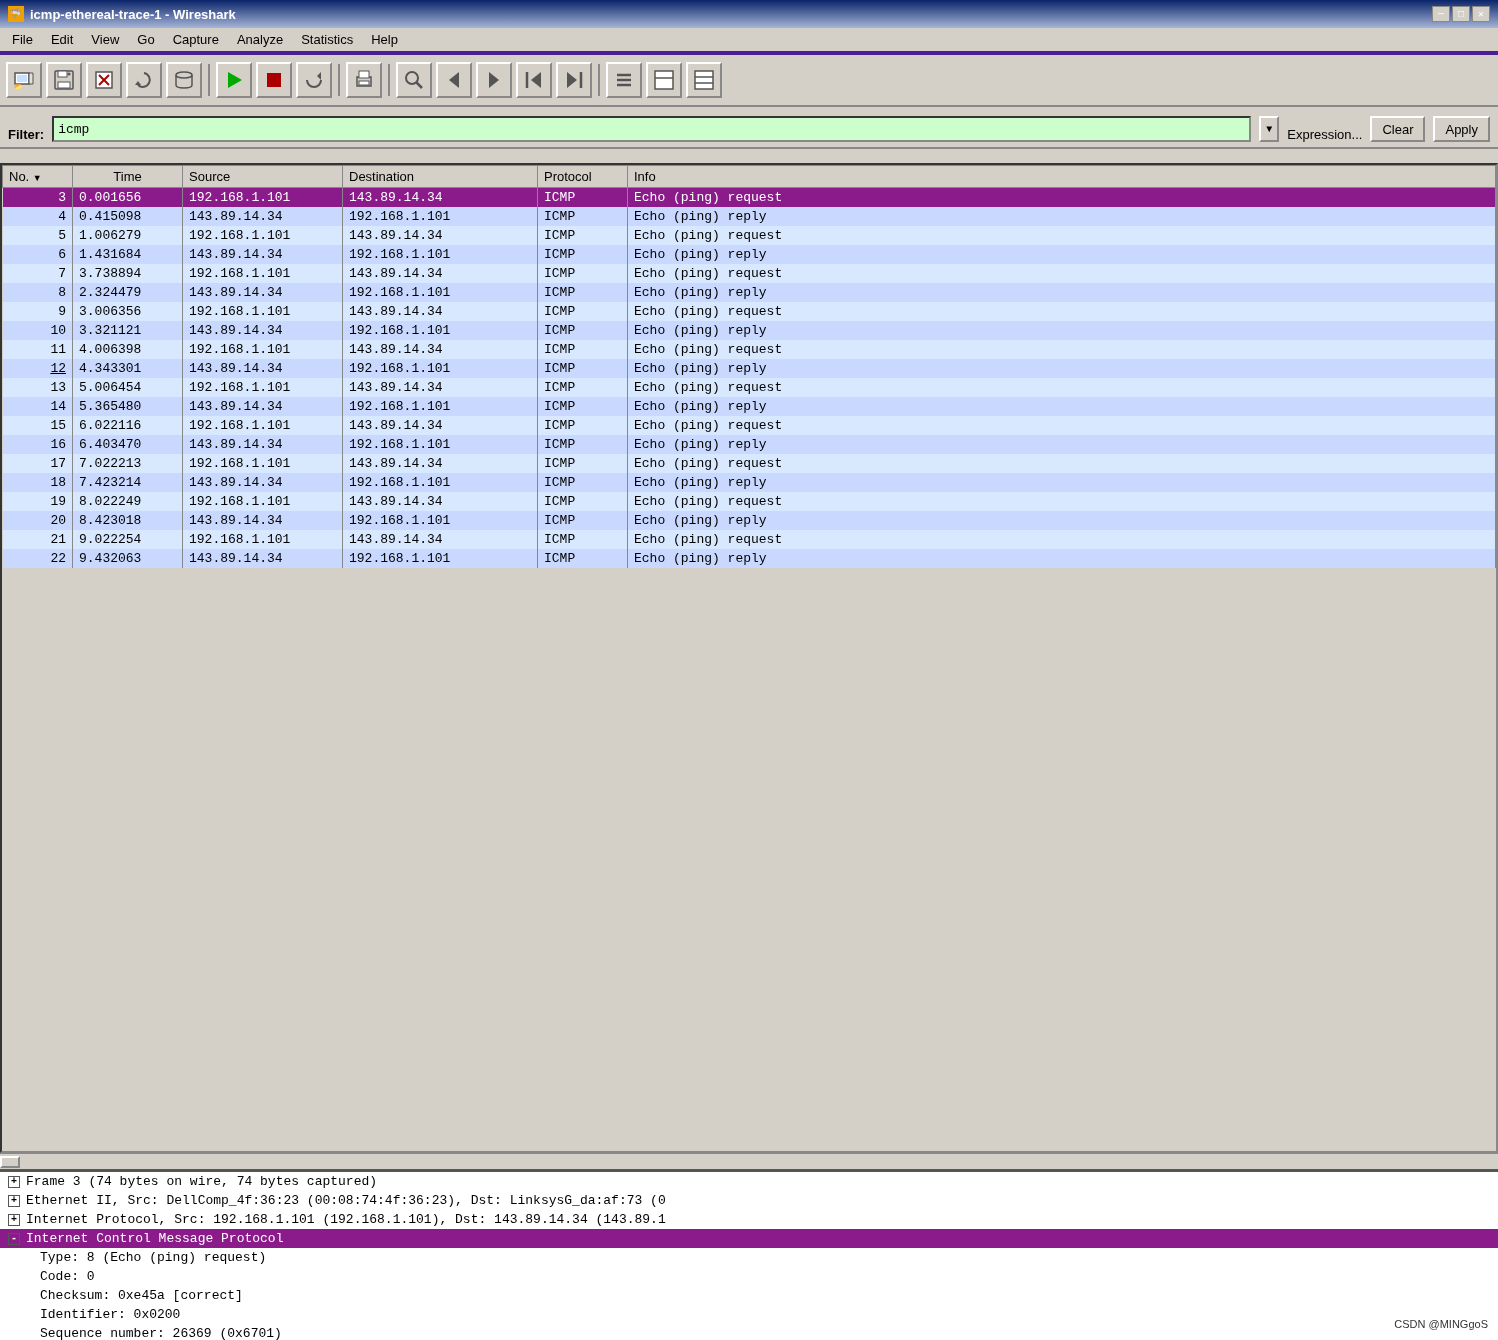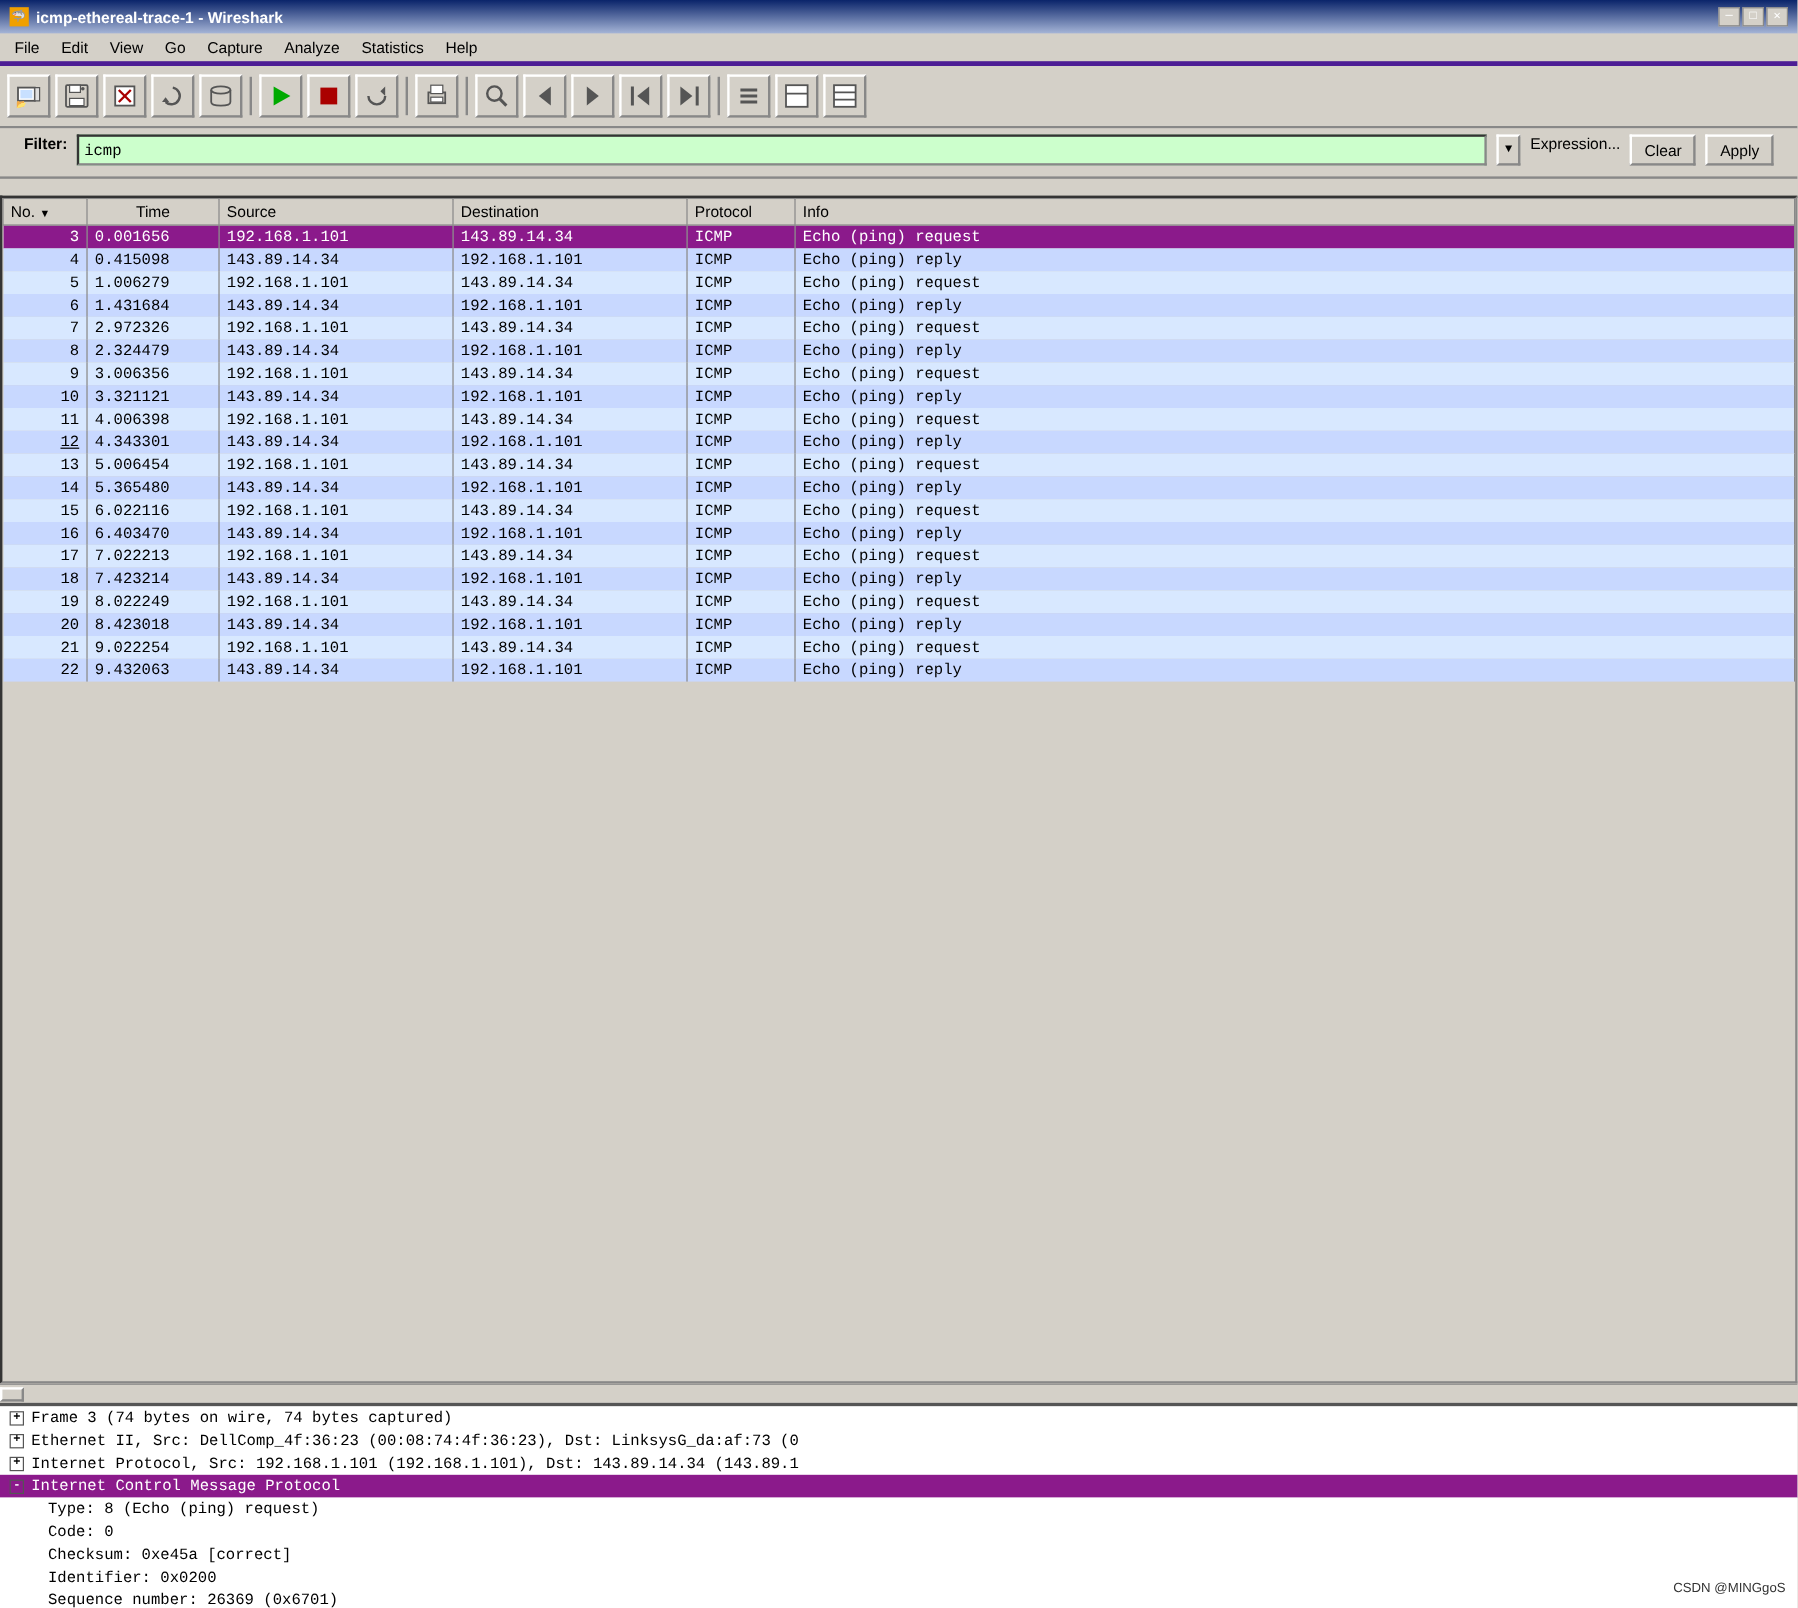--- a/index.html
+++ b/index.html
@@ -93,23 +93,23 @@
     .toolbar-separator {
       width: 2px;
       height: 32px;
       background: #888;
       margin: 0 2px;
     }
 
     
     .filter-bar {
       background: #d4d0c8;
-      padding: 5px 20px;
-      display: flex;
-      align-items: flex-start;
+      padding: 5px 8px;
+      display: flex;
+      align-items: flex-end;
       gap: 8px;
       border-bottom: 2px solid #888;
       height: 42px;
     }
     .filter-label {
       font-family: Arial, sans-serif;
       font-size: 13px;
       font-weight: bold;
     }
     .filter-input {
@@ -404,21 +404,21 @@
 </div>
 
 <div class="main-container">
 
   <div class="packet-list-container" style="flex: 1; overflow: hidden; border: 2px inset #888; margin: 0;">
     <table class="packet-list" style="width:100%;">
       <thead>
         <tr>
           <th style="width:70px;">No. <span class="sort-arrow">▼</span></th>
           <th style="width:110px;text-align:center;">Time</th>
-          <th style="width:195px;">Source</th>
+          <th style="width:160px;">Source</th>
           <th style="width:195px;">Destination</th>
           <th style="width:90px;">Protocol</th>
           <th>Info</th>
         </tr>
       </thead>
       <tbody id="packet-list-body">
       <tr class="row-selected">
             <td style="text-align: right;">3</td>
             <td>0.001656</td>
             <td>192.168.1.101</td>
@@ -445,21 +445,21 @@
           <tr class="row-alt1">
             <td style="text-align: right;">6</td>
             <td>1.431684</td>
             <td>143.89.14.34</td>
             <td>192.168.1.101</td>
             <td>ICMP</td>
             <td>Echo (ping) reply</td>
           </tr>
           <tr class="row-alt2">
             <td style="text-align: right;">7</td>
-            <td>2.972326</td>
+            <td>3.738894</td>
             <td>192.168.1.101</td>
             <td>143.89.14.34</td>
             <td>ICMP</td>
             <td>Echo (ping) request</td>
           </tr>
           <tr class="row-alt1">
             <td style="text-align: right;">8</td>
             <td>2.324479</td>
             <td>143.89.14.34</td>
             <td>192.168.1.101</td>

